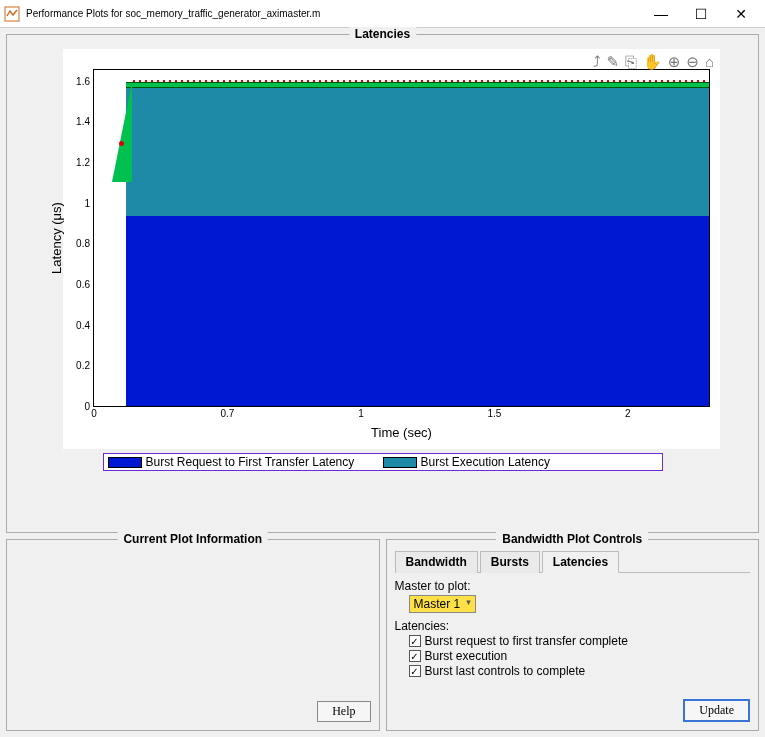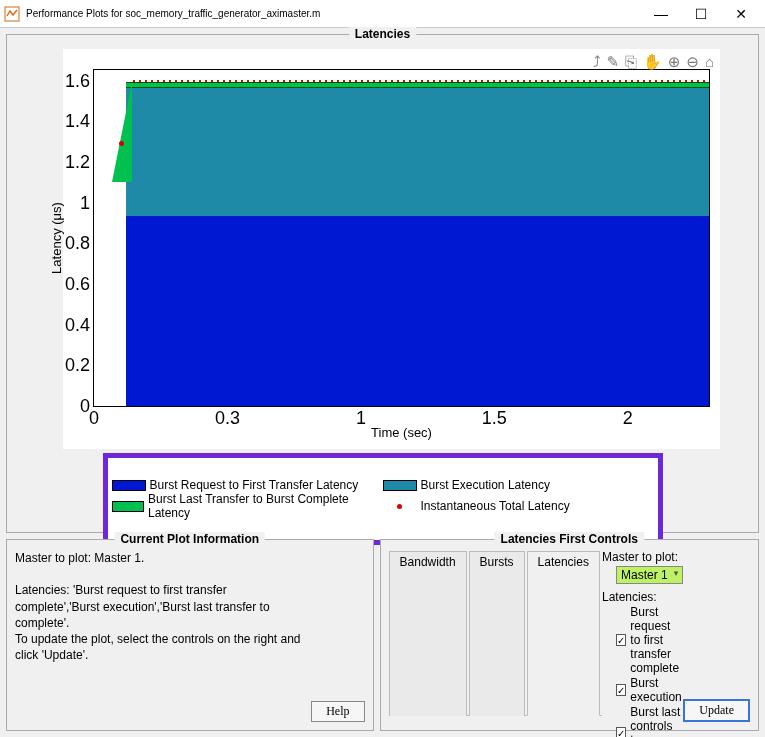--- a/index.html
+++ b/index.html
@@ -87,46 +87,46 @@
     transform: translate(-50%, -50%) rotate(-90deg);
     font-size: 13px;
     white-space: nowrap;
   }
   .xaxis-label {
     position: absolute;
     left: 50%; bottom: -34px;
     transform: translateX(-50%);
     font-size: 13px;
   }
-  .ytick, .xtick { position: absolute; font-size: 18px; }
+  .ytick, .xtick { position: absolute; font-size: 10px; }
   .ytick { right: calc(100% + 4px); transform: translateY(50%); }
   .xtick { top: calc(100% + 2px); transform: translateX(-50%); }
   .legend {
     margin: 2px auto 4px auto;
     background: #fff;
-    border: 5px solid #6d28d9;
+    border: 1px solid #6d28d9;
     width: 560px;
-    padding: 20px 4px;
+    padding: 1px 4px;
     font-size: 12px;
   }
   .legend-row { display: flex; }
   .legend-item { display: flex; align-items: center; gap: 4px; flex: 1; }
   .swatch { width: 34px; height: 11px; border: 1px solid #000; }
   .swatch-dot {
     width: 34px; height: 11px; display:flex; align-items:center; justify-content:center;
   }
   .swatch-dot::after {
     content:""; width:5px; height:5px; background:#d00; border-radius:50%;
   }
   .bottom-row {
     display: flex;
     gap: 6px;
     height: 192px;
   }
-  .bottom-row .panel { flex: 1; display:flex; flex-direction:row; }
+  .bottom-row .panel { flex: 1; display:flex; flex-direction:column; }
   .info-text { font-size: 12px; line-height: 1.35; }
   .help-btn-row { margin-top:auto; display:flex; justify-content:flex-end; }
   .btn {
     border: 1px solid #888;
     background: #f6f6f6;
     padding: 2px 14px;
     font-size: 12px;
     font-family: Liberation Serif, serif;
     cursor: pointer;
   }
@@ -138,24 +138,25 @@
   }
   .tab {
     padding: 3px 10px;
     border: 1px solid #bbb;
     border-bottom: none;
     background: #eaeaea;
     font-size: 12px;
     margin-right: 2px;
     position: relative;
     top: 1px;
+    font-weight: bold;
   }
   .tab.active { background: #f0f0f0; border-bottom: 1px solid #f0f0f0; }
   .select {
-    border:1px solid #888; background:#bef264; padding:1px 4px;
+    border:1px solid #888; background:#fde047; padding:1px 4px;
     display:inline-flex; gap:6px; font-size:12px;
   }
   .chev { font-size:9px; color:#555; }
   .chk-row { display:flex; align-items:center; gap:4px; margin:1px 0 1px 14px; font-size:12px; }
   .chk {
     width:12px; height:12px; border:1px solid #555; background:#fff;
     display:inline-flex; align-items:center; justify-content:center; font-size:10px;
   }
   .update-row { margin-top:auto; display:flex; justify-content:flex-end;align-items:center; }
 
@@ -218,70 +219,54 @@
         <span class="ytick" style="bottom:12.1%">0.2</span>
         <span class="ytick" style="bottom:24.2%">0.4</span>
         <span class="ytick" style="bottom:36.3%">0.6</span>
         <span class="ytick" style="bottom:48.4%">0.8</span>
         <span class="ytick" style="bottom:60.5%">1</span>
         <span class="ytick" style="bottom:72.6%">1.2</span>
         <span class="ytick" style="bottom:84.7%">1.4</span>
         <span class="ytick" style="bottom:96.8%">1.6</span>
 
         <span class="xtick" style="left:0%">0</span>
-        <span class="xtick" style="left:21.7%">0.3</span>
+        <span class="xtick" style="left:21.7%">0.7</span>
         <span class="xtick" style="left:43.4%">1</span>
         <span class="xtick" style="left:65.1%">1.5</span>
         <span class="xtick" style="left:86.8%">2</span>
 
         <div class="yaxis-label">Latency (μs)</div>
         <div class="xaxis-label">Time (sec)</div>
       </div>
     </div>
 
     <div class="legend">
       <div class="legend-row">
         <div class="legend-item">
           <span class="swatch" style="background:#0018d2"></span>
           <span>Burst Request to First Transfer Latency</span>
         </div>
         <div class="legend-item">
           <span class="swatch" style="background:#1e8aa8"></span>
           <span>Burst Execution Latency</span>
         </div>
       </div>
-      <div class="legend-row">
-        <div class="legend-item">
-          <span class="swatch" style="background:#00c050"></span>
-          <span>Burst Last Transfer to Burst Complete Latency</span>
-        </div>
-        <div class="legend-item">
-          <span class="swatch-dot"></span>
-          <span>Instantaneous Total Latency</span>
-        </div>
-      </div>
     </div>
   </div>
 
   <div class="bottom-row">
     <div class="panel">
       <div class="panel-title">Current Plot Information</div>
-      <div class="info-text">
-        <div>Master to plot: Master 1.</div>
-        <br>
-        <div>Latencies: 'Burst request to first transfer complete','Burst execution','Burst last transfer to complete'.</div>
-        <div>To update the plot, select the controls on the right and click 'Update'.</div>
-      </div>
       <div class="help-btn-row">
         <button class="btn">Help</button>
       </div>
     </div>
 
     <div class="panel">
-      <div class="panel-title">Latencies First Controls</div>
+      <div class="panel-title">Bandwidth Plot Controls</div>
       <div class="tabs">
         <div class="tab">Bandwidth</div>
         <div class="tab">Bursts</div>
         <div class="tab active">Latencies</div>
       </div>
       <div class="controls">
         <div>Master to plot:</div>
         <div style="margin:2px 0 6px 14px;">
           <span class="select">
             <span>Master 1</span>

